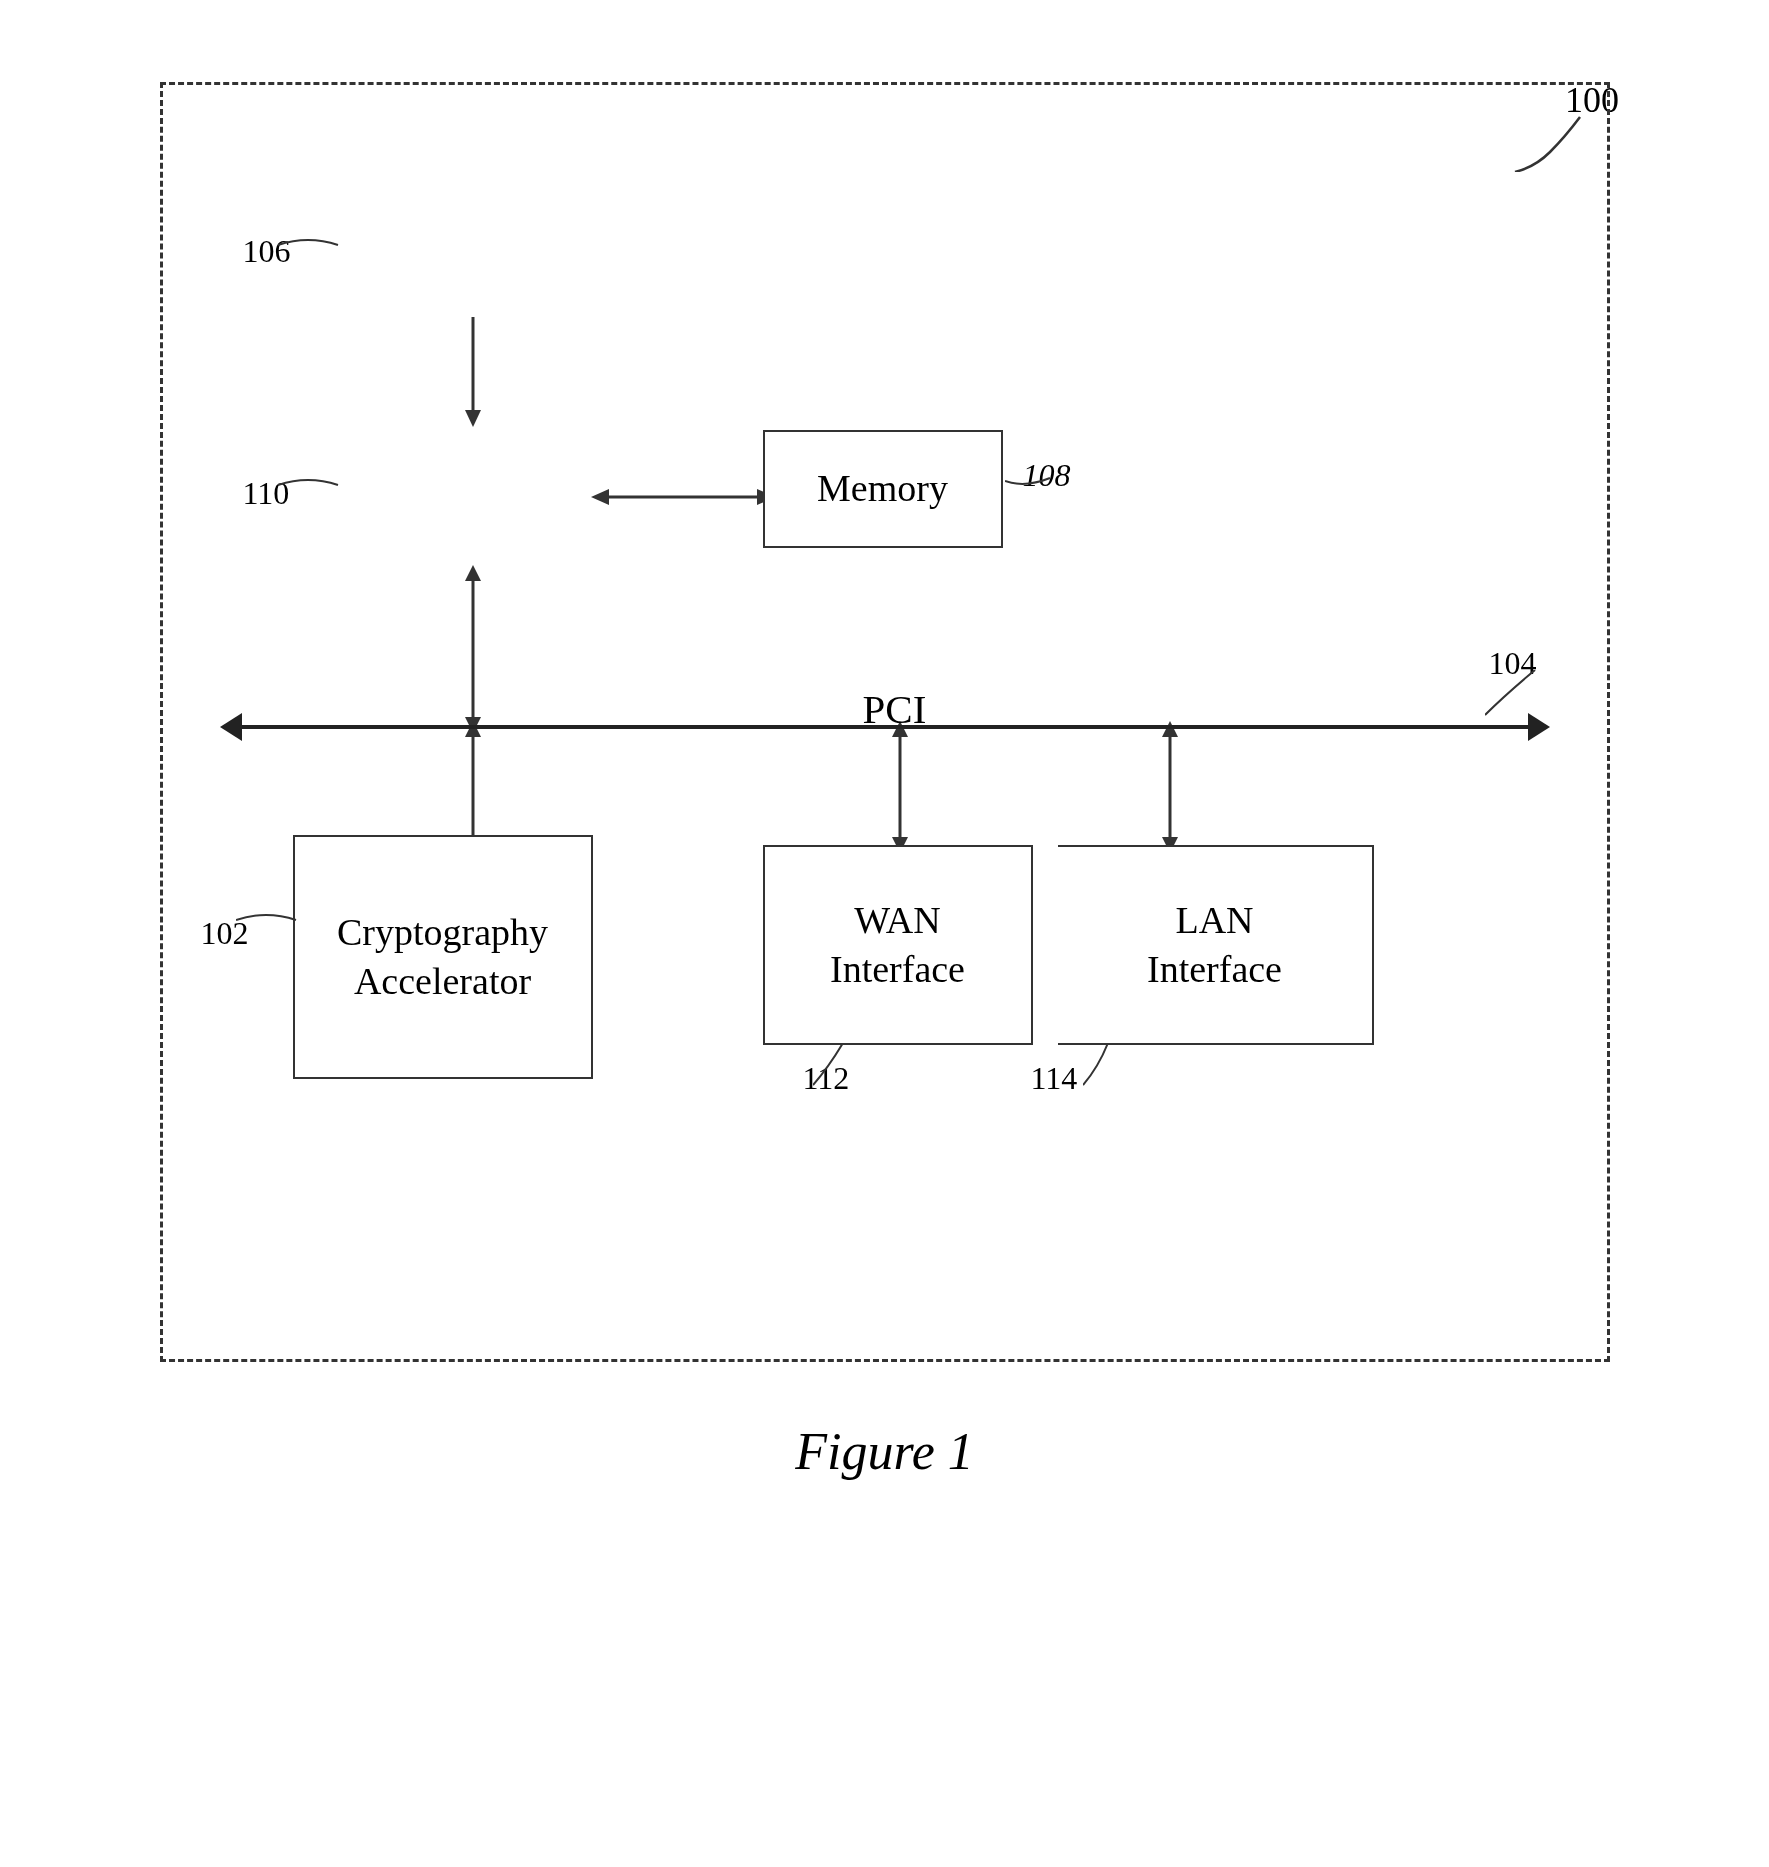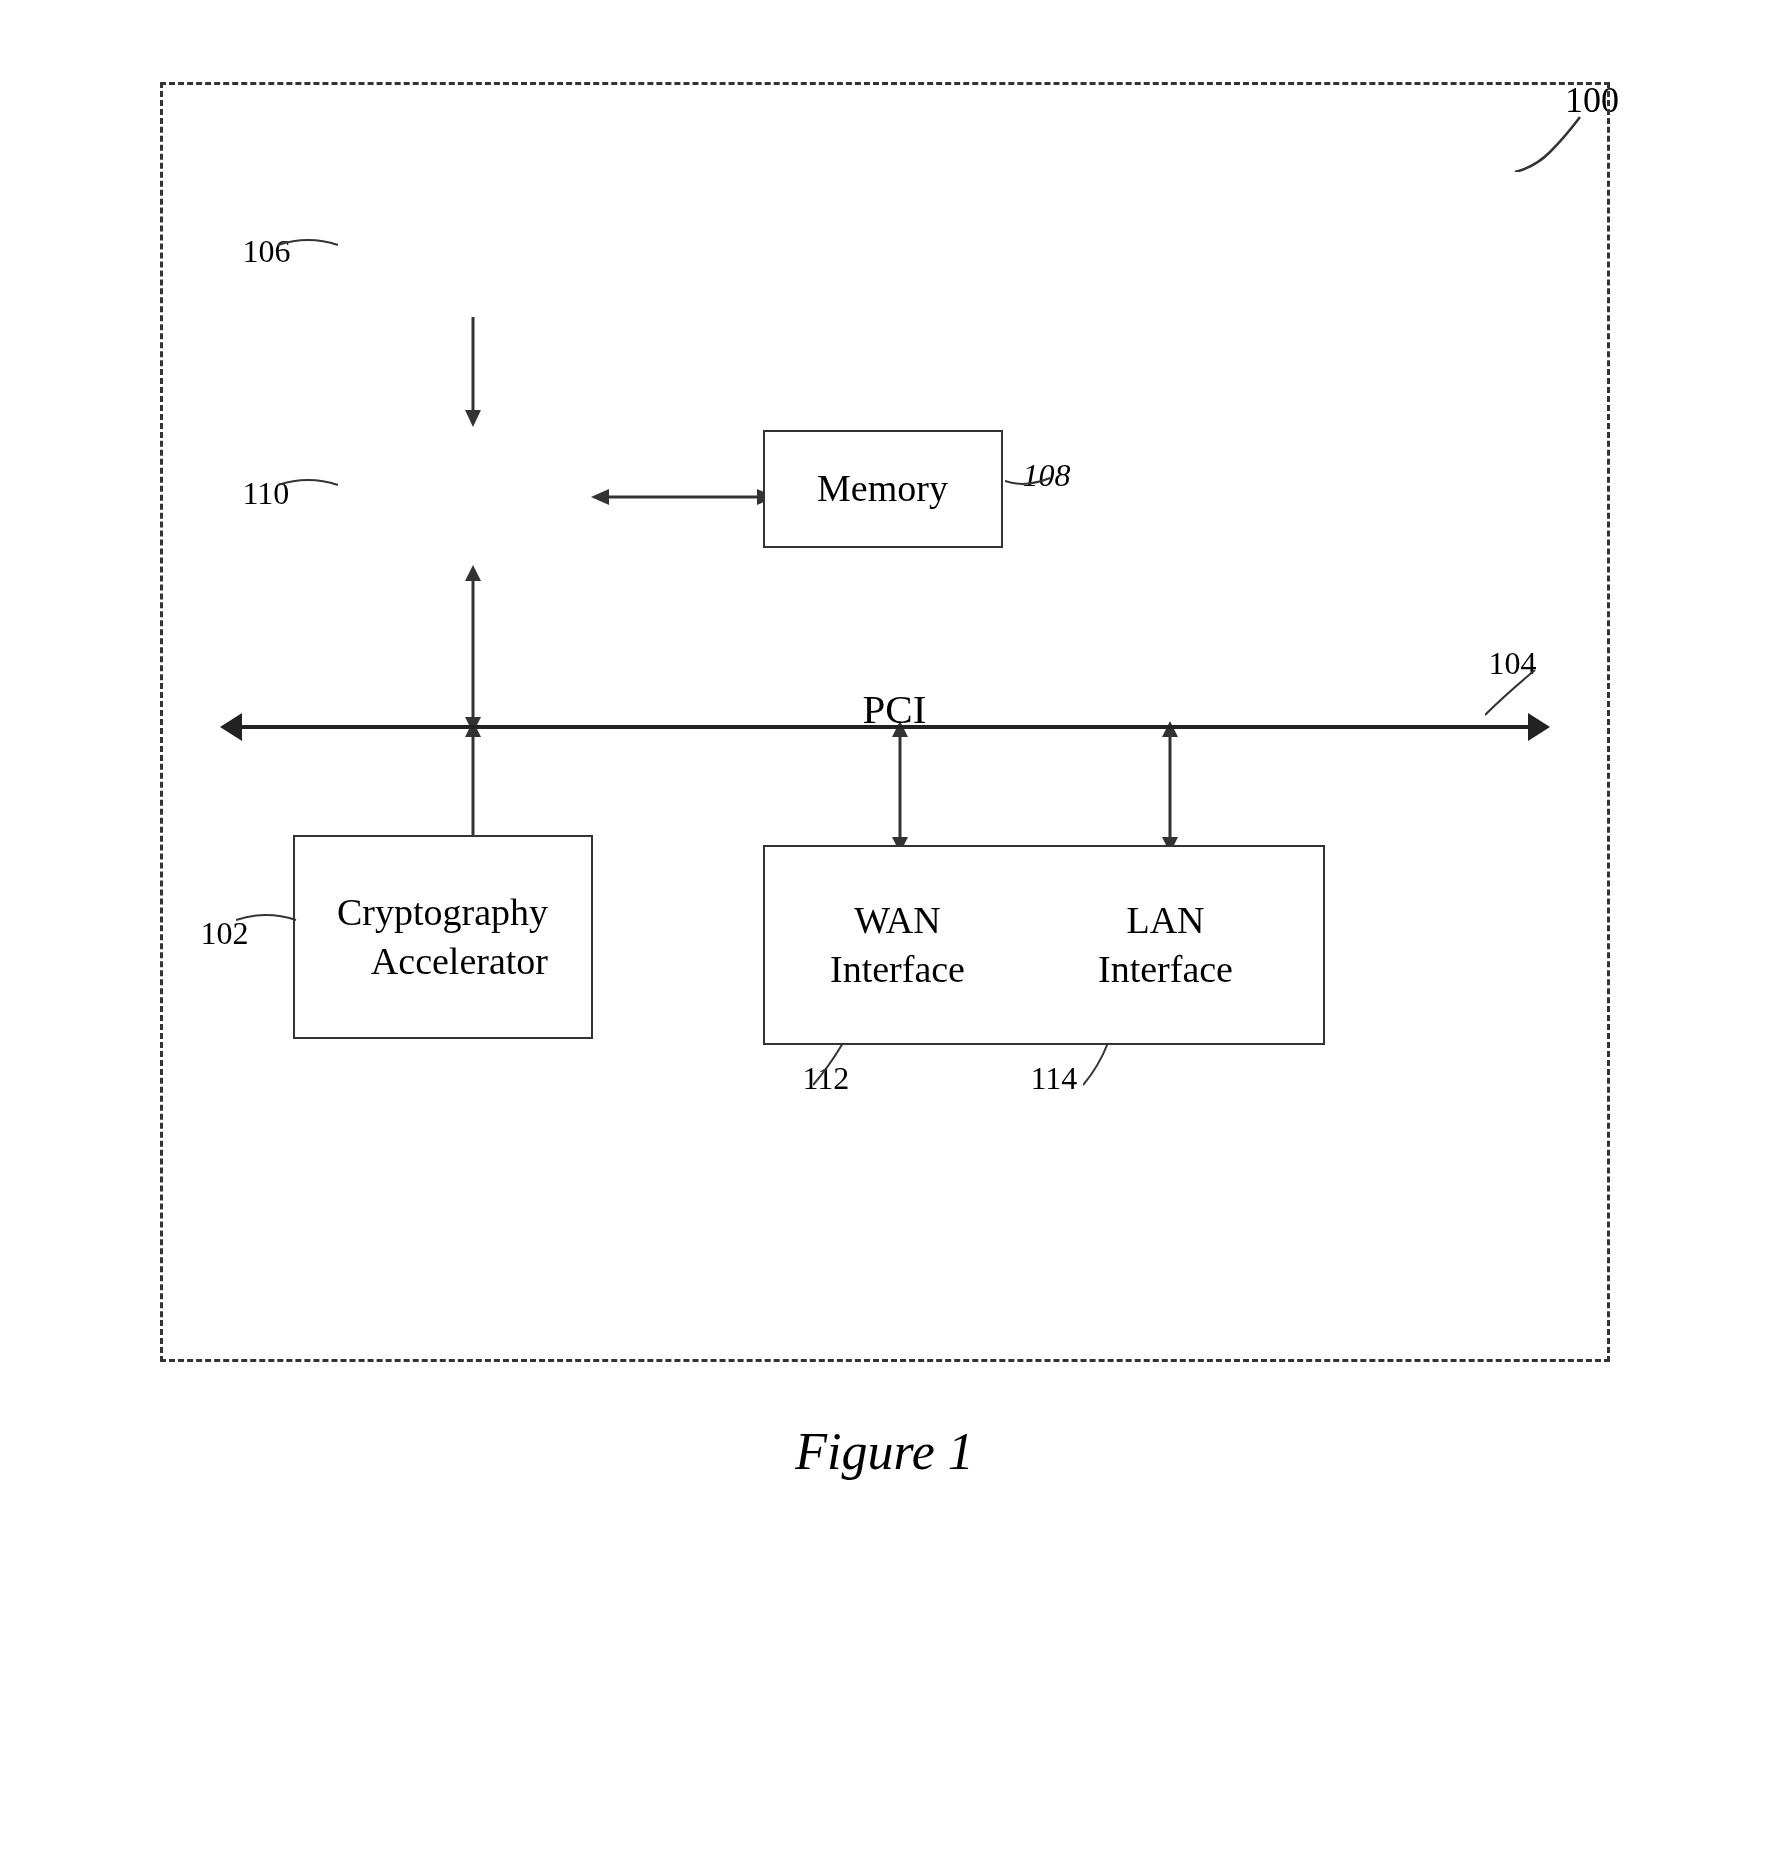--- a/index.html
+++ b/index.html
@@ -76,39 +76,38 @@
     .memory-block {
       width: 240px;
       height: 118px;
       left: 600px;
       top: 345px;
     }
 
     
     .crypto-block {
       width: 300px;
-      height: 204px;
+      height: 244px;
       left: 130px;
       top: 750px;
-      text-align: right;
     }
 
     
     .wan-block {
       width: 270px;
       height: 200px;
       left: 600px;
       top: 760px;
     }
 
     
     .lan-block {
       width: 316px;
       height: 200px;
-      left: 846px;
+      left: 895px;
       top: 760px;
       border-left: none;
     }
 
     
     .pci-bus {
       position: absolute;
       left: 60px;
       right: 60px;
       top: 640px;

